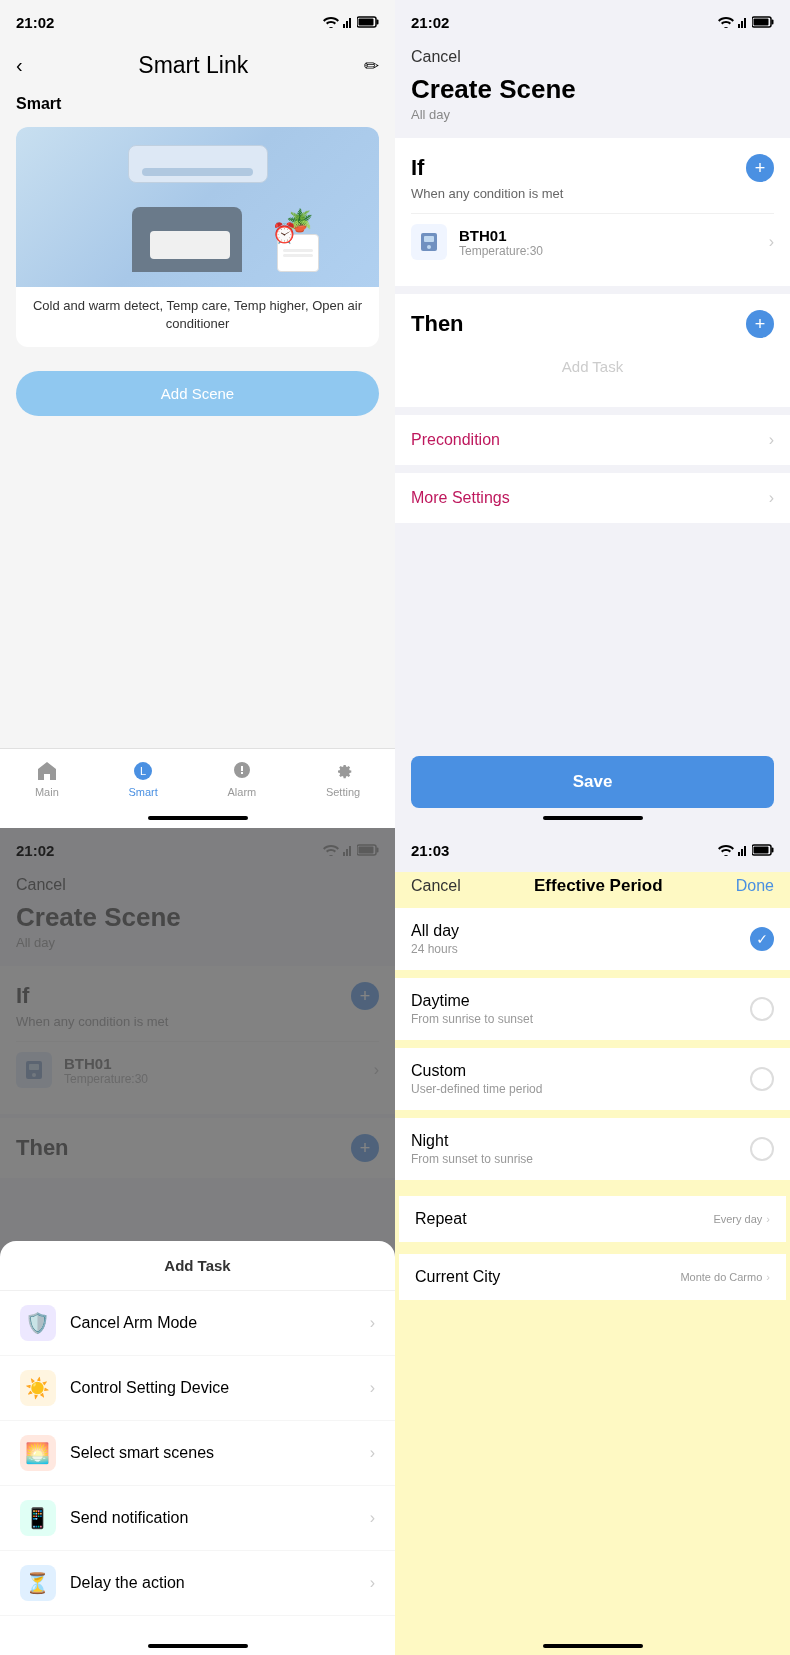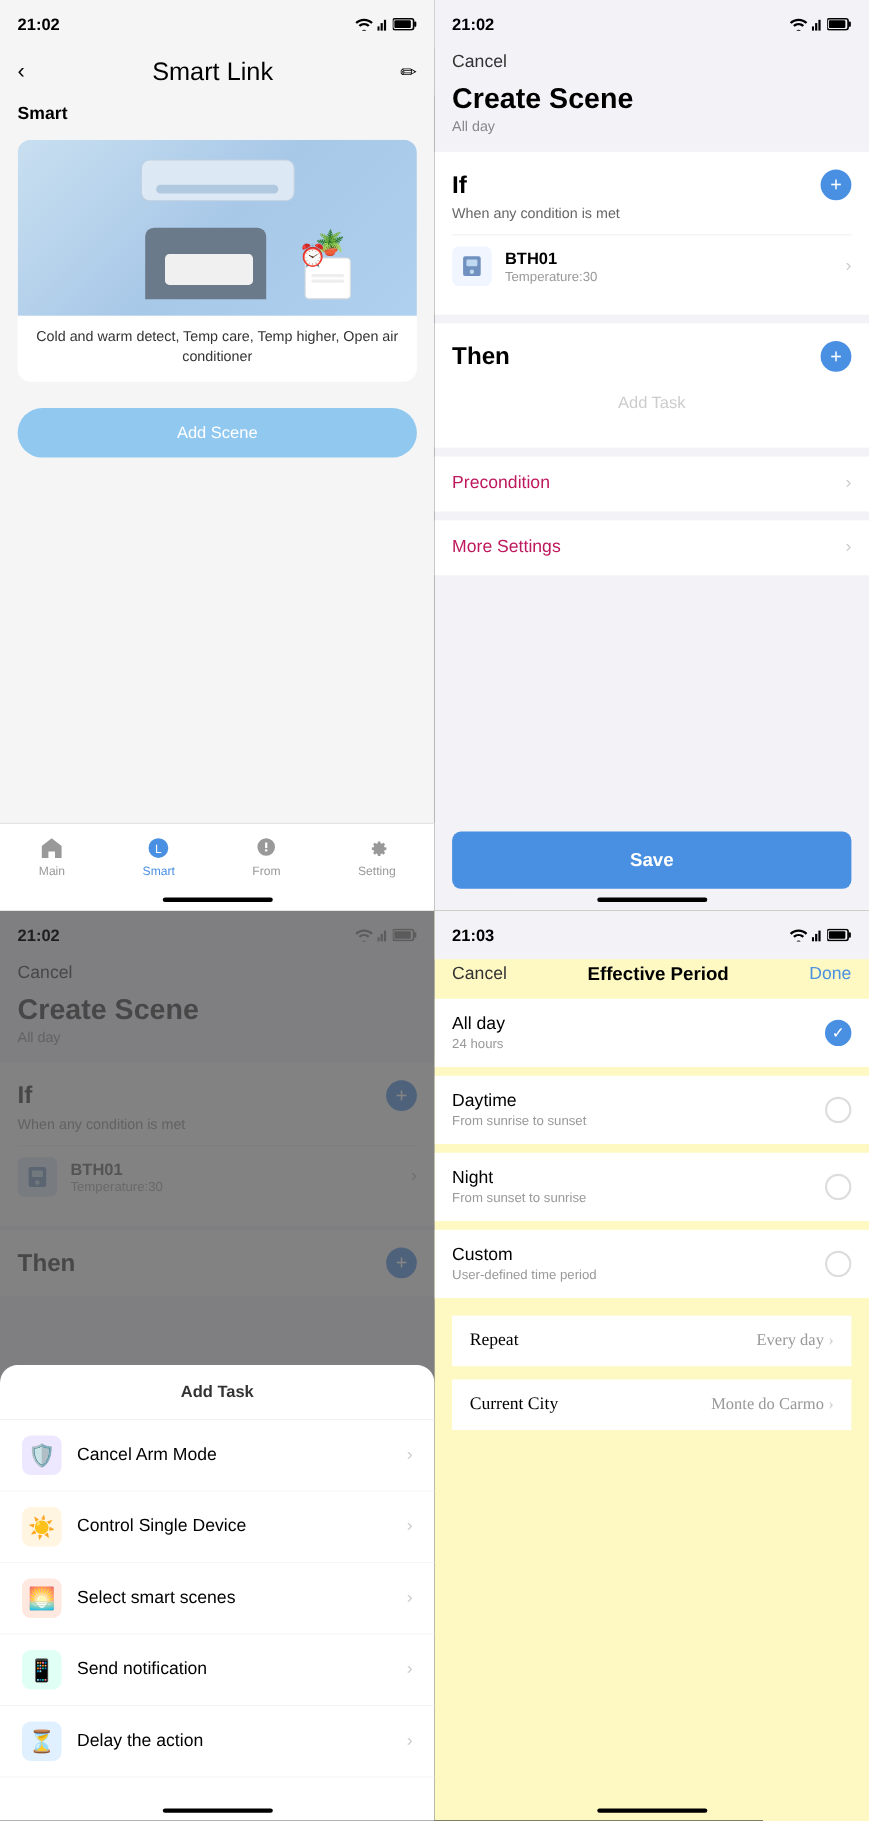--- a/index.html
+++ b/index.html
@@ -314,29 +314,28 @@
       background: #4a90e2;
       border-color: #4a90e2;
     }
     .radio-circle.selected::after {
       content: '✓';
       color: #fff;
       font-size: 14px;
     }
     .repeat-row {
       background: #fff;
-      margin: 4px 16px;
+      margin: 4px 4px;
       padding: 14px 16px;
       display: flex;
       align-items: center;
       justify-content: space-between;
-      font-family: Liberation Serif, serif;
     }
     .repeat-label { font-size: 16px; color: #000; }
-    .repeat-value { font-size: 15px; color: #999; display: flex; align-items: flex-start; gap: 4px; }
+    .repeat-value { font-size: 11px; color: #999; display: flex; align-items: flex-start; gap: 4px; }
   </style>
 </head>
 <body>
 
 <div class="screen s1">
   <div class="status-bar">
     <span>21:02</span>
     <div class="status-icons">
       <svg width="16" height="12" viewBox="0 0 16 12">
         <path d="M8 3C5.5 3 3.2 4 1.5 5.7L0 4.2C2.1 2.1 5 1 8 1s5.9 1.1 8 3.2L14.5 5.7C12.8 4 10.5 3 8 3zm0 4c-1.4 0-2.6.5-3.5 1.4L3 6.9C4.3 5.7 6.1 5 8 5s3.7.7 5 1.9L11.5 8.4C10.6 7.5 9.4 7 8 7zm0 4c-.8 0-1.5.3-2 .8L8 13l2-1.2c-.5-.5-1.2-.8-2-.8z" fill="#000"></path>
@@ -399,21 +398,21 @@
           </svg>
       </div>
       <span class="nav-label active">Smart</span>
     </div>
     <div class="nav-item">
       <div class="nav-icon">
         <svg width="22" height="22" viewBox="0 0 22 22">
             <path d="M11 2a8 8 0 100 16A8 8 0 0011 2zm1 9H10V6h2v5zm0 3h-2v-2h2v2z" fill="#999"></path>
           </svg>
       </div>
-      <span class="nav-label">From</span>
+      <span class="nav-label">Alarm</span>
     </div>
     <div class="nav-item">
       <div class="nav-icon">
         <svg width="22" height="22" viewBox="0 0 22 22">
             <path d="M11 8a3 3 0 100 6 3 3 0 000-6zm8.3 2.5l-1.7-.3a6.5 6.5 0 00-.5-1.2l1-1.4-1.5-1.5-1.4 1a6.5 6.5 0 00-1.2-.5l-.3-1.7h-2.1l-.3 1.7a6.5 6.5 0 00-1.2.5l-1.4-1-1.5 1.5 1 1.4c-.2.4-.4.8-.5 1.2l-1.7.3v2.1l1.7.3c.1.4.3.8.5 1.2l-1 1.4 1.5 1.5 1.4-1c.4.2.8.4 1.2.5l.3 1.7h2.1l.3-1.7c.4-.1.8-.3 1.2-.5l1.4 1 1.5-1.5-1-1.4c.2-.4.4-.8.5-1.2l1.7-.3v-2.1z" fill="#999"></path>
           </svg>
       </div>
       <span class="nav-label">Setting</span>
     </div>
   </div>
@@ -548,21 +547,21 @@
 
   <div class="bottom-sheet">
     <div class="bottom-sheet-title">Add Task</div>
     <div class="sheet-item">
       <div class="sheet-icon" style="background:#ede8ff;">🛡️</div>
       <span class="sheet-label">Cancel Arm Mode</span>
       <span class="chevron">›</span>
     </div>
     <div class="sheet-item">
       <div class="sheet-icon" style="background:#fff5e0;">☀️</div>
-      <span class="sheet-label">Control Single Device</span>
+      <span class="sheet-label">Control Setting Device</span>
       <span class="chevron">›</span>
     </div>
     <div class="sheet-item">
       <div class="sheet-icon" style="background:#ffe8e0;">🌅</div>
       <span class="sheet-label">Select smart scenes</span>
       <span class="chevron">›</span>
     </div>
     <div class="sheet-item">
       <div class="sheet-icon" style="background:#e0fff5;">📱</div>
       <span class="sheet-label">Send notification</span>
@@ -613,30 +612,30 @@
   <div class="period-item">
     <div class="period-info">
       <div class="period-name">Daytime</div>
       <div class="period-sub">From sunrise to sunset</div>
     </div>
     <div class="radio-circle"></div>
   </div>
 
   <div class="period-item">
     <div class="period-info">
+      <div class="period-name">Custom</div>
+      <div class="period-sub">User-defined time period</div>
+    </div>
+    <div class="radio-circle"></div>
+  </div>
+
+  <div class="period-item">
+    <div class="period-info">
       <div class="period-name">Night</div>
       <div class="period-sub">From sunset to sunrise</div>
-    </div>
-    <div class="radio-circle"></div>
-  </div>
-
-  <div class="period-item">
-    <div class="period-info">
-      <div class="period-name">Custom</div>
-      <div class="period-sub">User-defined time period</div>
     </div>
     <div class="radio-circle"></div>
   </div>
 
   <div style="height:8px;"></div>
 
   <div class="repeat-row">
     <span class="repeat-label">Repeat</span>
     <div class="repeat-value">
       <span>Every day</span>

